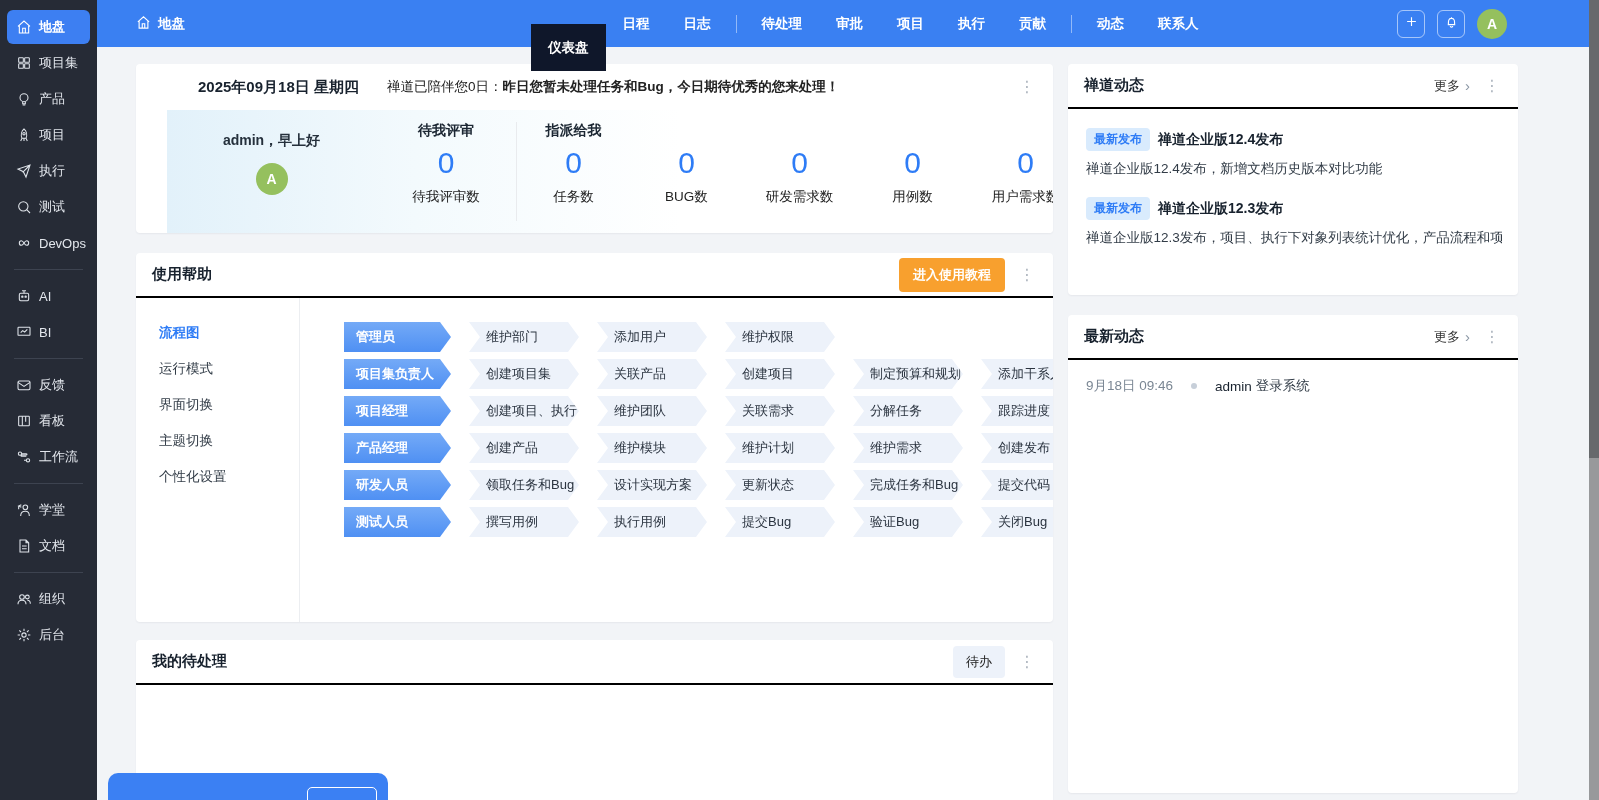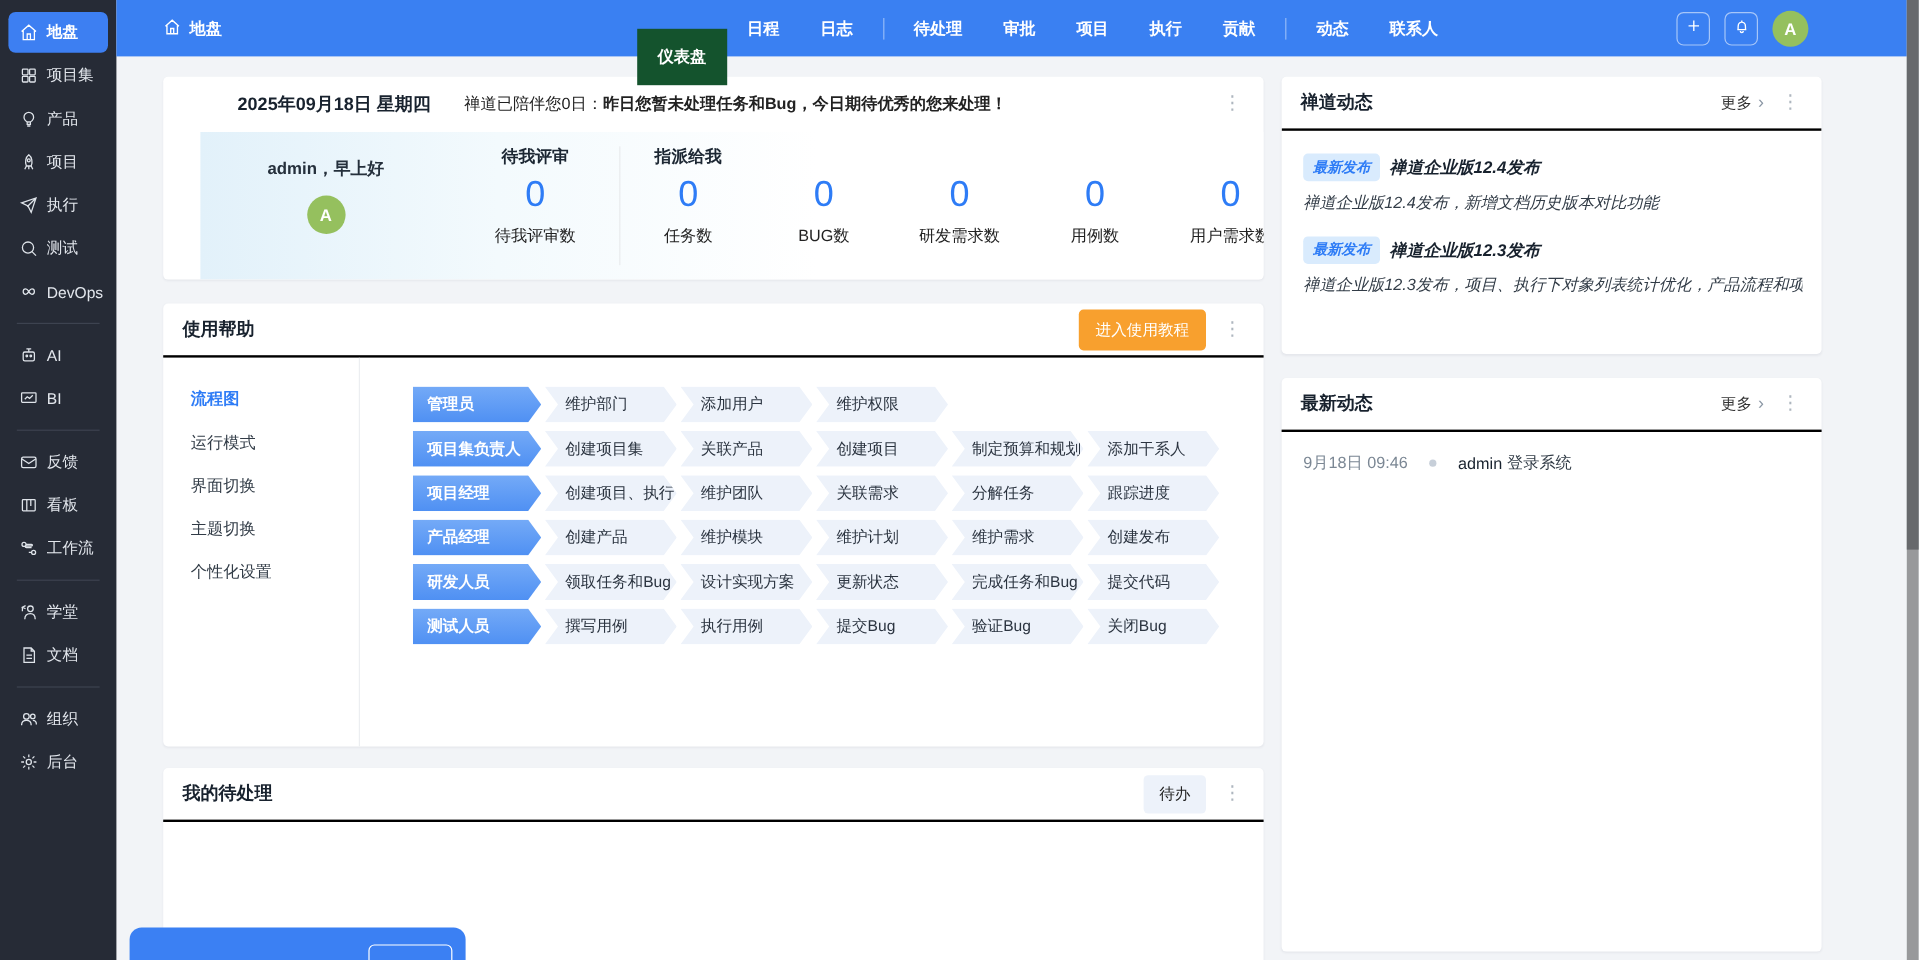--- a/index.html
+++ b/index.html
@@ -18,21 +18,21 @@
   .sb-item.active .icn svg { stroke:#fff; }
   .sb-divider { height:1px; background:#3d4350; margin:9px 14px; }
 
   
   .main { flex:1; display:flex; flex-direction:column; }
   .navbar { height:47px; background:#3a80f2; display:flex; align-items:center; color:#fff; flex:none; position:relative; }
   .nav-brand { display:flex; align-items:center; gap:7px; margin-left:39px; font-size:13.5px; font-weight:700; }
   .nav-brand svg { width:15px; height:15px; stroke:#fff; fill:none; stroke-width:1.8; }
   .nav-tabs { display:flex; align-items:center; height:100%; position:absolute; left:434px; }
   .nav-tab { height:100%; display:flex; align-items:center; padding:0 17px; font-size:13.5px; font-weight:700; cursor:pointer; white-space:nowrap; }
-  .nav-tab.active { background:#14532d;margin-top:48px; }
+  .nav-tab.active { background:#0f172a;margin-top:48px; }
   .nav-sep { width:1px; height:18px; background:rgba(255,255,255,.45); margin:0 8px; }
   .nav-right { position:absolute; right:82px; display:flex; align-items:center; gap:12px; }
   .nav-btn { width:28px; height:28px; border:1px solid rgba(255,255,255,.55); border-radius:6px;
              display:flex; align-items:center; justify-content:center; cursor:pointer; }
   .nav-btn svg { width:15px; height:15px; stroke:#fff; fill:none; stroke-width:1.8; }
   .avatar { width:30px; height:30px; border-radius:50%; background:#95c05e; color:#fff; font-weight:700;
             font-size:14px; display:flex; align-items:center; justify-content:center; cursor:pointer; }
 
   
   .content { flex:1; display:flex; padding:17px 0 0 39px; gap:15px; overflow:hidden; }
@@ -63,42 +63,42 @@
   .group-title { font-size:14px; font-weight:700; color:#1c2733; text-align:center; width:113px; }
   .group-cols { display:flex; margin-top:6px; }
   .stat-col { width:113px; text-align:center; }
   .stat-val { font-size:30px; font-weight:400; color:#2e7cf6; line-height:34px; cursor:pointer; }
   .stat-lbl { margin-top:8px; font-size:13.5px; color:#222; }
   .stat-group.review .group-cols, .stat-group.review .group-title { width:140px; }
   .stat-group.review .stat-col { width:140px; }
 
   
   .help { height:369px; margin-bottom:18px; display:flex; flex-direction:column; }
-  .btn-orange { background:#f8a02e; color:#fff; font-size:13px; font-weight:400; border:none; border-radius:4px;
+  .btn-orange { background:#f8a02e; color:#fff; font-size:13px; font-weight:700; border:none; border-radius:4px;
                 padding:8px 14px; cursor:pointer; }
   .help-body { flex:1; display:flex; overflow:hidden;justify-content:space-between; }
   .help-tabs { width:164px; flex:none; border-right:1px solid #eceef1; padding:26px 0 0 23px; }
   .help-tab { font-size:13.5px; color:#323c47; margin-bottom:18px; cursor:pointer; }
   .help-tab.active { color:#2e7cf6; font-weight:700; }
   .flow-area { flex:1; padding:24px 0 0 24px; }
-  .flow-row { display:flex; gap:3px; height:30px; margin-bottom:7px;padding-left:20px; }
+  .flow-row { display:flex; gap:18px; height:30px; margin-bottom:7px;padding-left:20px; }
   .role-arrow { width:107px; flex:none; background:linear-gradient(180deg,#74aaf7,#4f90f3); color:#fff; font-size:13px;
                 font-weight:700; display:flex; align-items:center; padding-left:12px;
                 clip-path:polygon(0 0,calc(100% - 11px) 0,100% 50%,calc(100% - 11px) 100%,0 100%); }
   .step-arrow { width:110px; flex:none; background:#edf2fa; color:#2b3440; font-size:13px;
                 display:flex; align-items:center; padding-left:17px;
                 clip-path:polygon(0 0,calc(100% - 11px) 0,100% 50%,calc(100% - 11px) 100%,0 100%,11px 50%); cursor:pointer; }
 
   
   .todo { height:240px; }
   .pill { background:#edf2fa; color:#222; font-size:13px; border:none; border-radius:4px; padding:7px 13px; cursor:pointer; }
 
   
   .news { height:231px; margin-bottom:20px; overflow:hidden; }
-  .news-item { padding:19px 16px 0 18px;font-style:italic; }
+  .news-item { padding:19px 16px 0 18px; }
   .news-badge { display:inline-block; background:#d9ebfd; color:#2e7cf6; font-size:12px; font-weight:700;
                 border-radius:4px; padding:3px 8px; vertical-align:middle; }
   .news-title { font-size:14px; font-weight:700; color:#18222e; margin-left:8px; vertical-align:middle; cursor:pointer; }
   .news-desc { margin-top:9px; font-size:13.5px; color:#323c47; white-space:nowrap; overflow:hidden; }
   .latest { height:478px; }
   .latest-item { display:flex; align-items:center; padding:17px 16px 0 18px; font-size:13.5px; }
   .latest-time { color:#7b8794; }
   .latest-dot { width:6px; height:6px; border-radius:50%; background:#c7cfd9; margin:0 18px; }
   .latest-actor { color:#18222e; }
   .latest-action { color:#323c47; margin-left:4px; }

